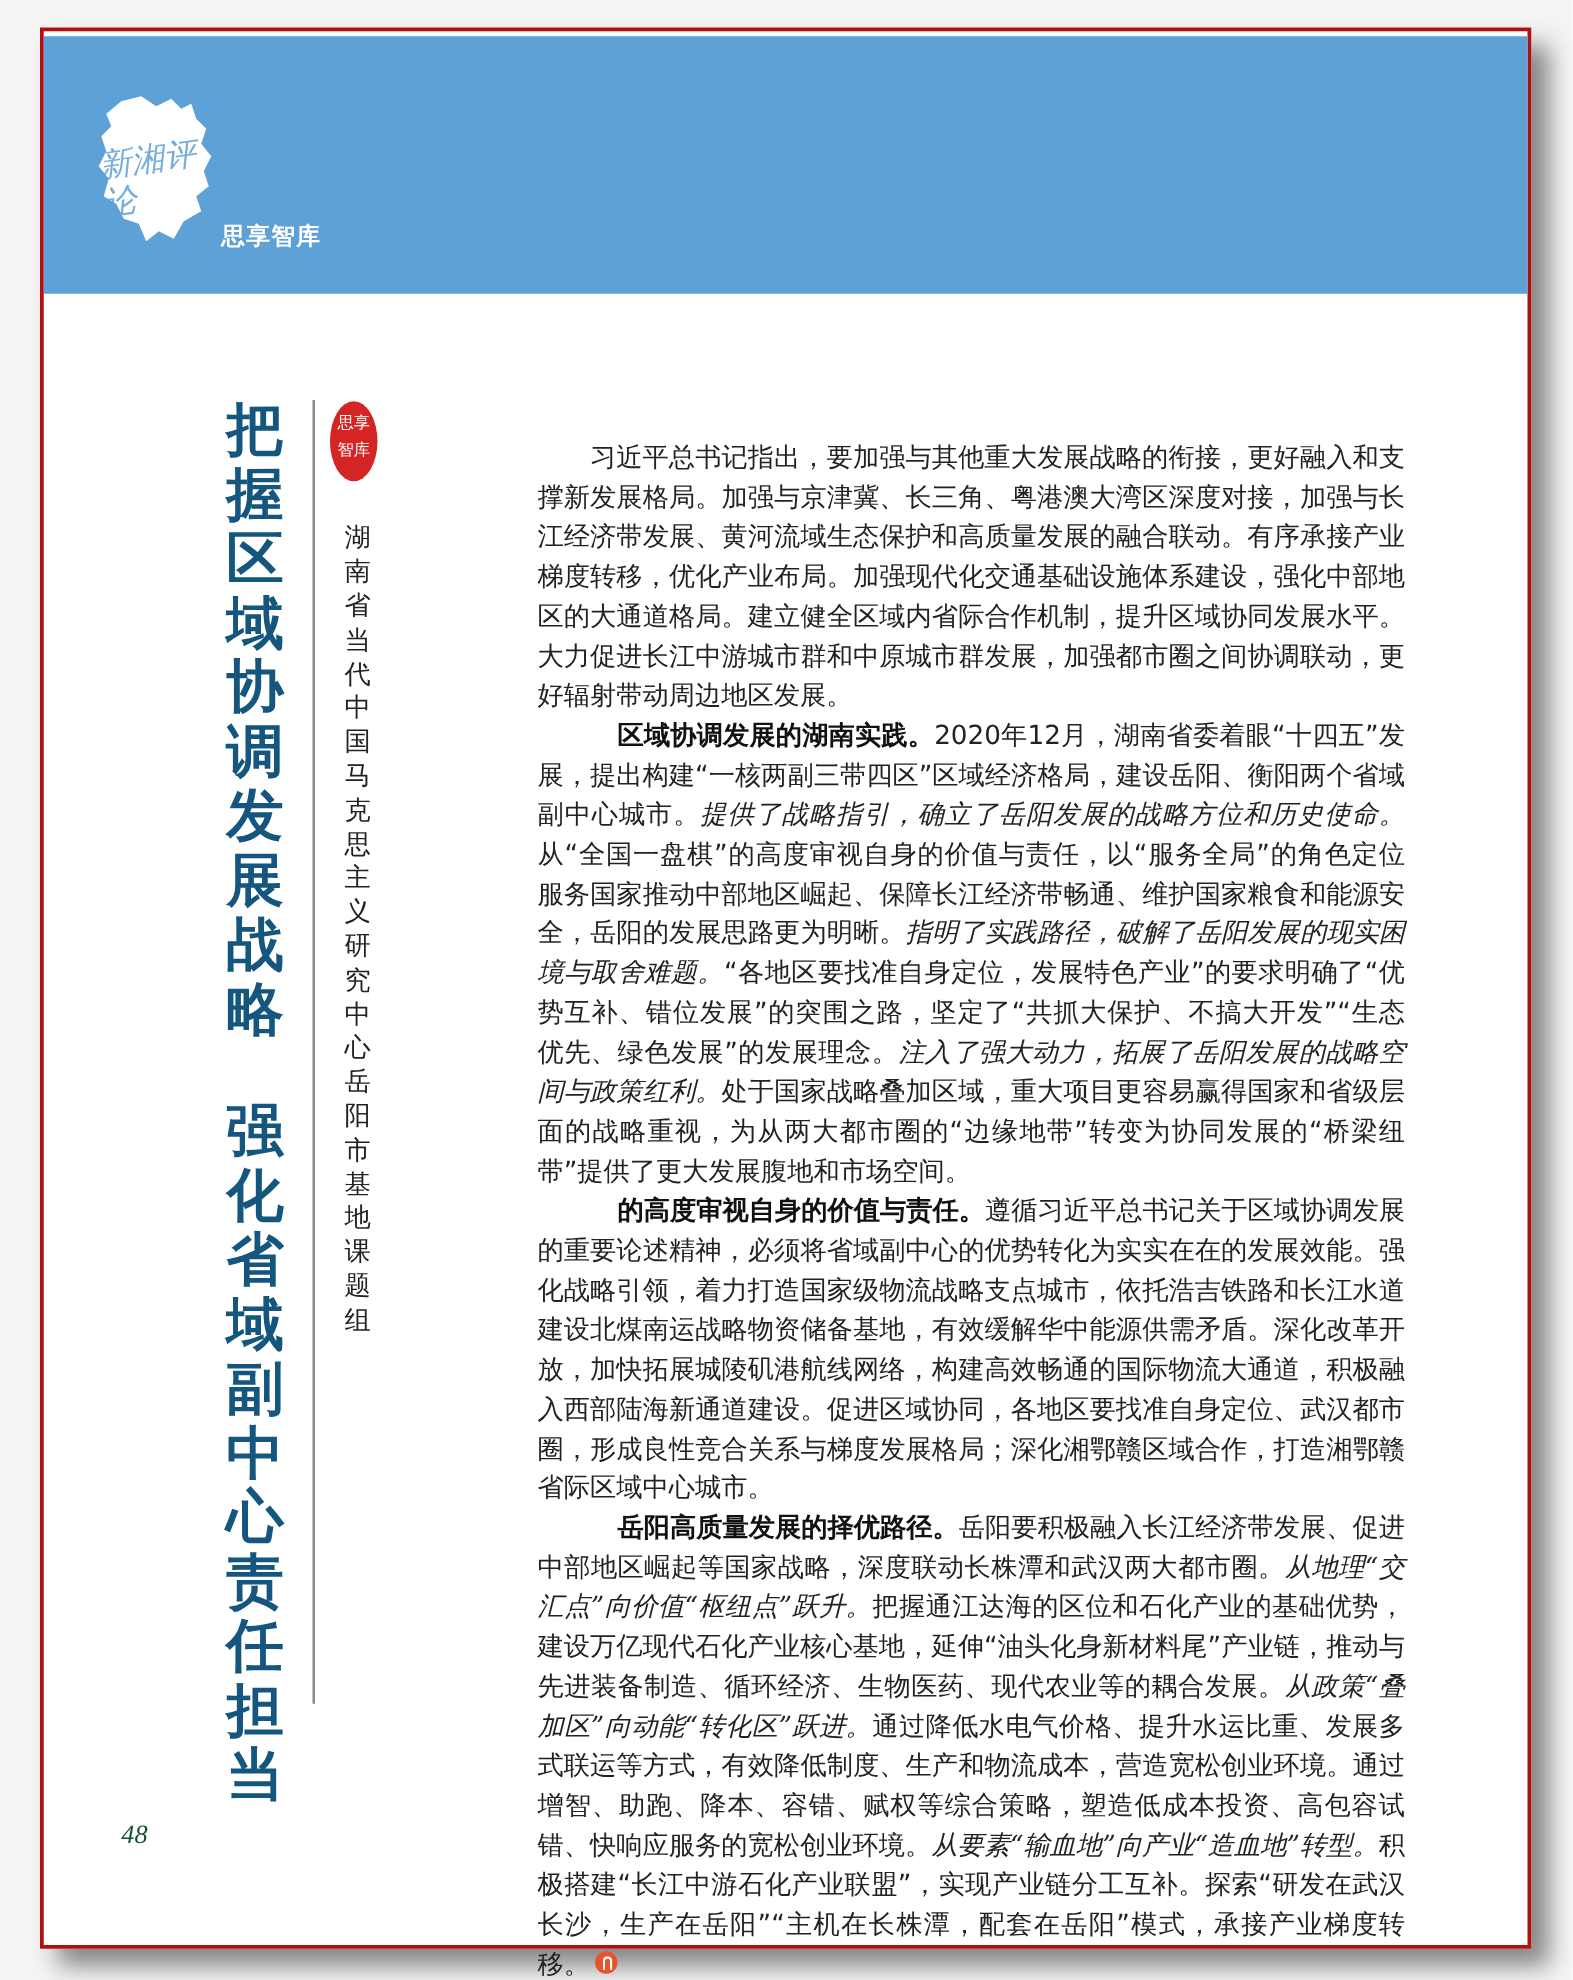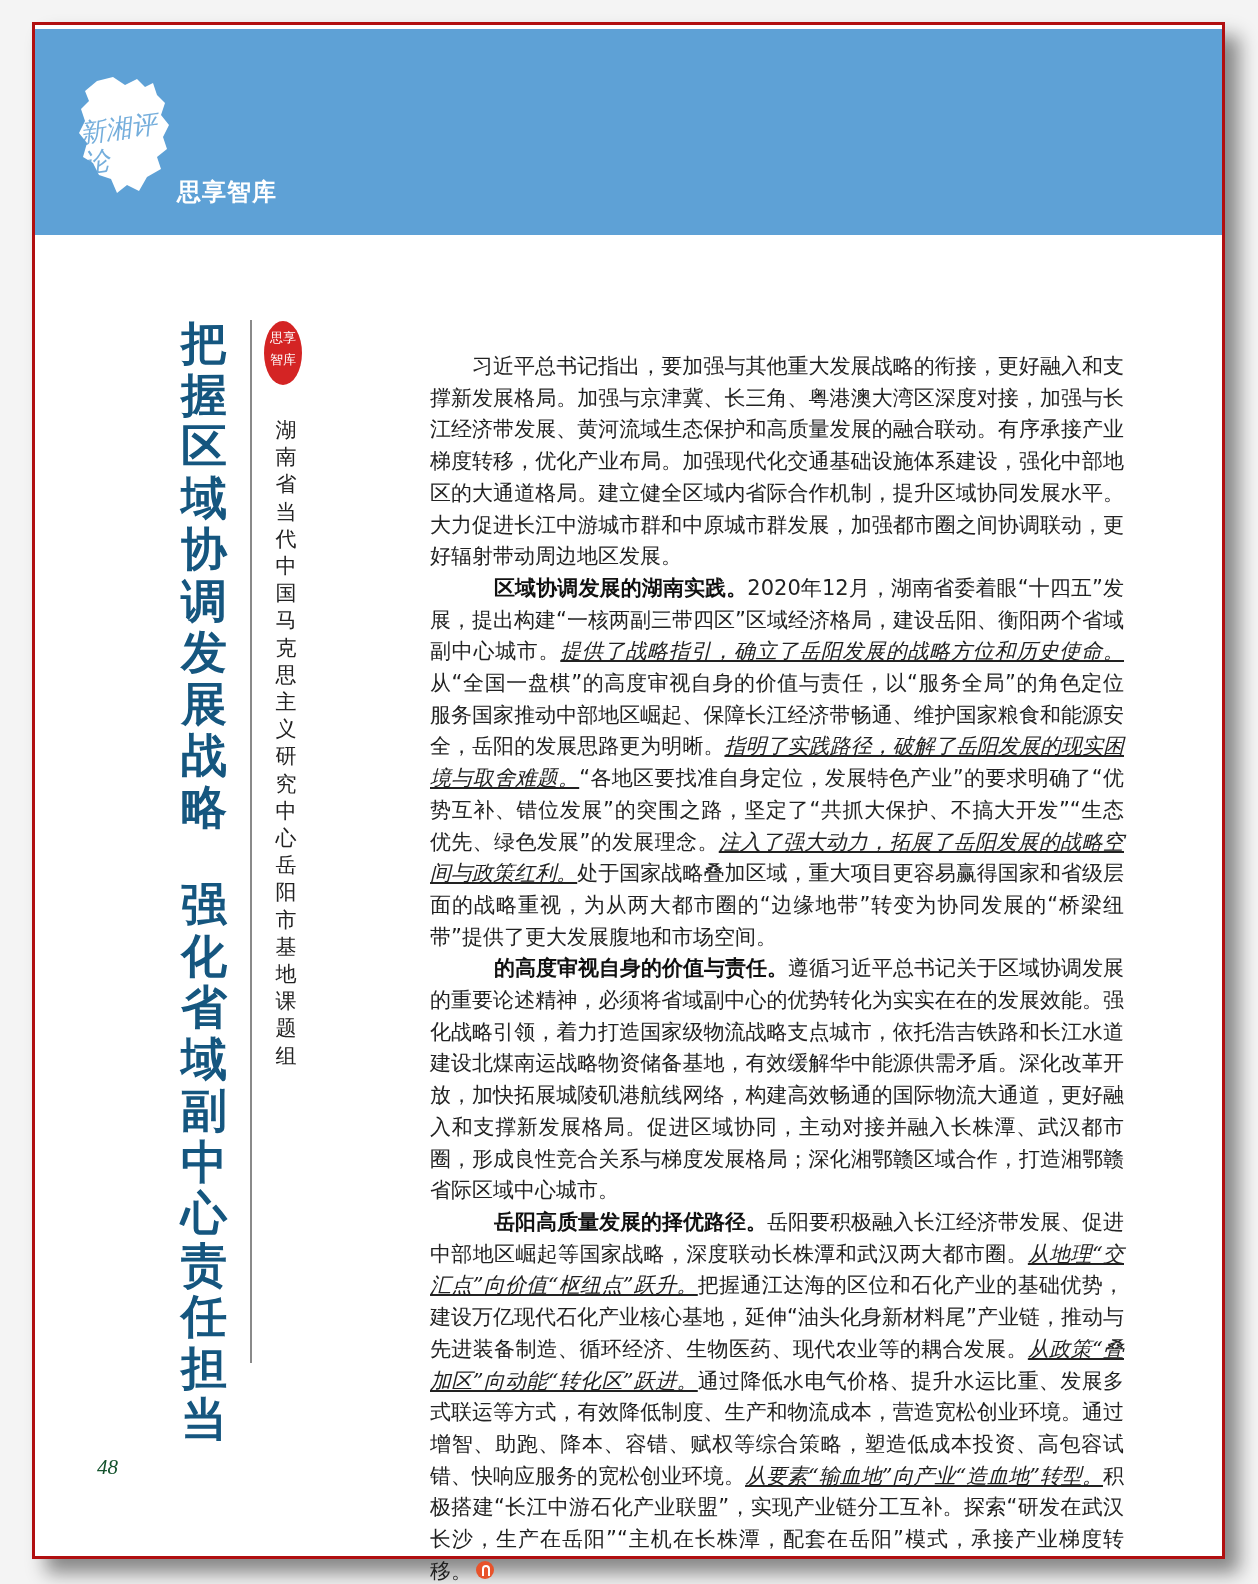--- a/index.html
+++ b/index.html
@@ -2,30 +2,30 @@
 <html><head>
 <meta charset="utf-8">
 <style>
   html,body{margin:0;padding:0;}
   body{width:1258px;height:1584px;background:#f4f4f4;position:relative;overflow:hidden;font-family:"DejaVu Serif",serif;}
   .page{position:absolute;left:32px;top:22px;width:1187px;height:1531px;background:#fff;border:3px solid #b10f10;box-shadow:14px 14px 18px rgba(0,0,0,0.45);}
   .header{position:absolute;left:0;top:4px;width:1187px;height:206px;background:#5ea1d6;}
   .logo{position:absolute;left:40px;top:44px;width:110px;height:120px;}
   .logo-map{position:absolute;left:0;top:0;}
   .logo-script{position:absolute;left:6px;top:40px;color:#5ea1d6;font-family:"DejaVu Serif",serif;font-style:italic;font-size:26px;line-height:30px;width:80px;transform:rotate(-8deg);opacity:0.85;}
-  .section-label{position:absolute;left:142px;top:147px;color:#fff;font-family:"DejaVu Sans",sans-serif;font-weight:bold;font-size:24px;letter-spacing:1px;}
+  .section-label{position:absolute;left:142px;top:147px;color:#fff;font-family:"DejaVu Sans",sans-serif;font-weight:bold;font-size:19px;letter-spacing:1px;}
   .title-col{position:absolute;left:142px;top:293px;width:54px;color:#15567f;font-family:"DejaVu Sans",sans-serif;font-weight:bold;font-size:46px;line-height:51.5px;text-align:center;}
   .title-col .t2{margin-top:46px;}
   .divider{position:absolute;left:215px;top:295px;width:2px;height:1043px;background:#8a8a8a;}
   .seal{position:absolute;left:228px;top:295px;width:40px;height:66px;}
   .author{position:absolute;left:238px;top:392px;width:26px;color:#222;font-family:"DejaVu Serif",serif;font-size:21px;line-height:27.2px;text-align:center;}
   .body{position:absolute;left:395px;top:326px;width:694px;color:#222;font-family:"DejaVu Sans",sans-serif;font-size:21px;line-height:31.7px;text-align:justify;}
   .body p{margin:0;text-indent:2em;}
   .body b{font-weight:bold;color:#111;padding-left:22px;}
-  .body .kai{font-family:"DejaVu Serif",serif;font-style:italic;text-decoration:underline;}
+  .body .kai{font-family:"DejaVu Serif",serif;font-style:italic;}
   .end-mark{display:inline-block;vertical-align:middle;width:18px;height:18px;border-radius:50%;background:#e8532b;margin-left:4px;position:relative;top:-2px;}
   .end-mark:after{content:"";position:absolute;left:6px;top:4px;width:4px;height:9px;border:2px solid #fff;border-bottom:none;border-radius:4px 4px 0 0;}
   .page-num{position:absolute;left:62px;top:1430px;font-family:"Liberation Serif",serif;font-style:italic;font-size:21px;color:#14532d;}
 </style>
 </head>
 <body>
 
 <div class="page">
 
   <div class="header">
@@ -97,18 +97,18 @@
     <div>基</div>
     <div>地</div>
     <div>课</div>
     <div>题</div>
     <div>组</div>
   </div>
 
   <div class="body">
     <p>习近平总书记指出，要加强与其他重大发展战略的衔接，更好融入和支撑新发展格局。加强与京津冀、长三角、粤港澳大湾区深度对接，加强与长江经济带发展、黄河流域生态保护和高质量发展的融合联动。有序承接产业梯度转移，优化产业布局。加强现代化交通基础设施体系建设，强化中部地区的大通道格局。建立健全区域内省际合作机制，提升区域协同发展水平。大力促进长江中游城市群和中原城市群发展，加强都市圈之间协调联动，更好辐射带动周边地区发展。</p>
     <p><b>区域协调发展的湖南实践。</b><span>2020年12月，湖南省委着眼“十四五”发展，提出构建“一核两副三带四区”区域经济格局，建设岳阳、衡阳两个省域副中心城市。</span><span class="kai">提供了战略指引，确立了岳阳发展的战略方位和历史使命。</span><span>从“全国一盘棋”的高度审视自身的价值与责任，以“服务全局”的角色定位服务国家推动中部地区崛起、保障长江经济带畅通、维护国家粮食和能源安全，岳阳的发展思路更为明晰。</span><span class="kai">指明了实践路径，破解了岳阳发展的现实困境与取舍难题。</span><span>“各地区要找准自身定位，发展特色产业”的要求明确了“优势互补、错位发展”的突围之路，坚定了“共抓大保护、不搞大开发”“生态优先、绿色发展”的发展理念。</span><span class="kai">注入了强大动力，拓展了岳阳发展的战略空间与政策红利。</span><span>处于国家战略叠加区域，重大项目更容易赢得国家和省级层面的战略重视，为从两大都市圈的“边缘地带”转变为协同发展的“桥梁纽带”提供了更大发展腹地和市场空间。</span></p>
-    <p><b>的高度审视自身的价值与责任。</b><span>遵循习近平总书记关于区域协调发展的重要论述精神，必须将省域副中心的优势转化为实实在在的发展效能。强化战略引领，着力打造国家级物流战略支点城市，依托浩吉铁路和长江水道建设北煤南运战略物资储备基地，有效缓解华中能源供需矛盾。深化改革开放，加快拓展城陵矶港航线网络，构建高效畅通的国际物流大通道，更好融入和支撑新发展格局。促进区域协同，主动对接并融入长株潭、武汉都市圈，形成良性竞合关系与梯度发展格局；深化湘鄂赣区域合作，打造湘鄂赣省际区域中心城市。</span></p>
+    <p><b>的高度审视自身的价值与责任。</b><span>遵循习近平总书记关于区域协调发展的重要论述精神，必须将省域副中心的优势转化为实实在在的发展效能。强化战略引领，着力打造国家级物流战略支点城市，依托浩吉铁路和长江水道建设北煤南运战略物资储备基地，有效缓解华中能源供需矛盾。深化改革开放，加快拓展城陵矶港航线网络，构建高效畅通的国际物流大通道，积极融入西部陆海新通道建设。促进区域协同，各地区要找准自身定位、武汉都市圈，形成良性竞合关系与梯度发展格局；深化湘鄂赣区域合作，打造湘鄂赣省际区域中心城市。</span></p>
     <p><b>岳阳高质量发展的择优路径。</b><span>岳阳要积极融入长江经济带发展、促进中部地区崛起等国家战略，深度联动长株潭和武汉两大都市圈。</span><span class="kai">从地理“交汇点”向价值“枢纽点”跃升。</span><span>把握通江达海的区位和石化产业的基础优势，建设万亿现代石化产业核心基地，延伸“油头化身新材料尾”产业链，推动与先进装备制造、循环经济、生物医药、现代农业等的耦合发展。</span><span class="kai">从政策“叠加区”向动能“转化区”跃进。</span><span>通过降低水电气价格、提升水运比重、发展多式联运等方式，有效降低制度、生产和物流成本，营造宽松创业环境。通过增智、助跑、降本、容错、赋权等综合策略，塑造低成本投资、高包容试错、快响应服务的宽松创业环境。</span><span class="kai">从要素“输血地”向产业“造血地”转型。</span><span>积极搭建“长江中游石化产业联盟”，实现产业链分工互补。探索“研发在武汉长沙，生产在岳阳”“主机在长株潭，配套在岳阳”模式，承接产业梯度转移。</span><span class="end-mark"></span></p>
   </div>
 
   <div class="page-num">48</div>
 </div>
 
 </body></html>

